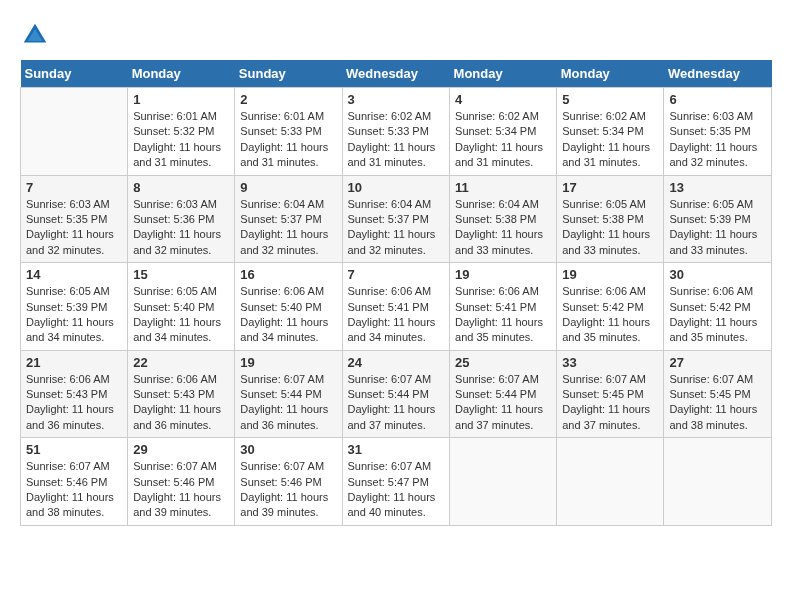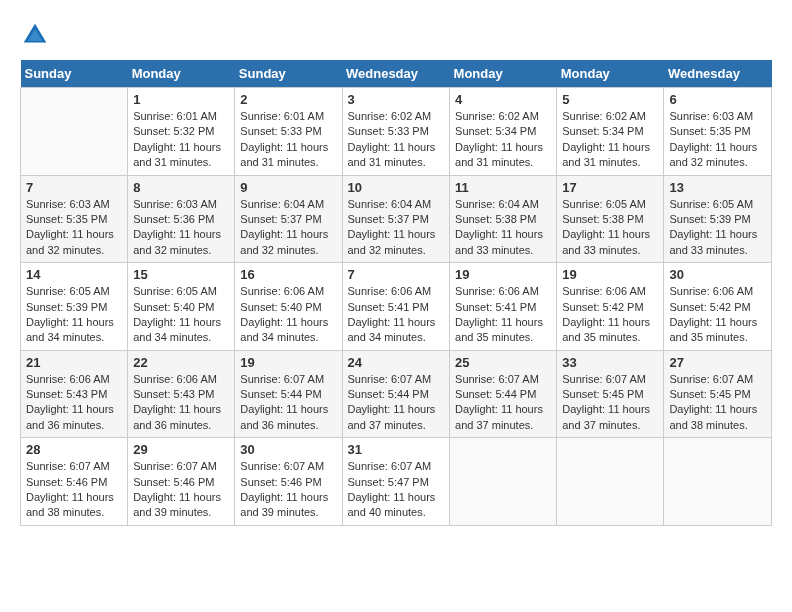--- a/index.html
+++ b/index.html
@@ -291,21 +291,21 @@
         </td>
         <td>
           <span class="day-number">27</span>
         <div class="day-detail">
           Sunrise: 6:07 AM<br>Sunset: 5:45 PM<br>Daylight: 11 hours and 38 minutes.
         </div>
         </td>
       </tr>
       <tr>
         <td>
-          <span class="day-number">28</span>
+          <span class="day-number">51</span>
         <div class="day-detail">
           Sunrise: 6:07 AM<br>Sunset: 5:46 PM<br>Daylight: 11 hours and 38 minutes.
         </div>
         </td>
         <td>
           <span class="day-number">29</span>
         <div class="day-detail">
           Sunrise: 6:07 AM<br>Sunset: 5:46 PM<br>Daylight: 11 hours and 39 minutes.
         </div>
         </td>

